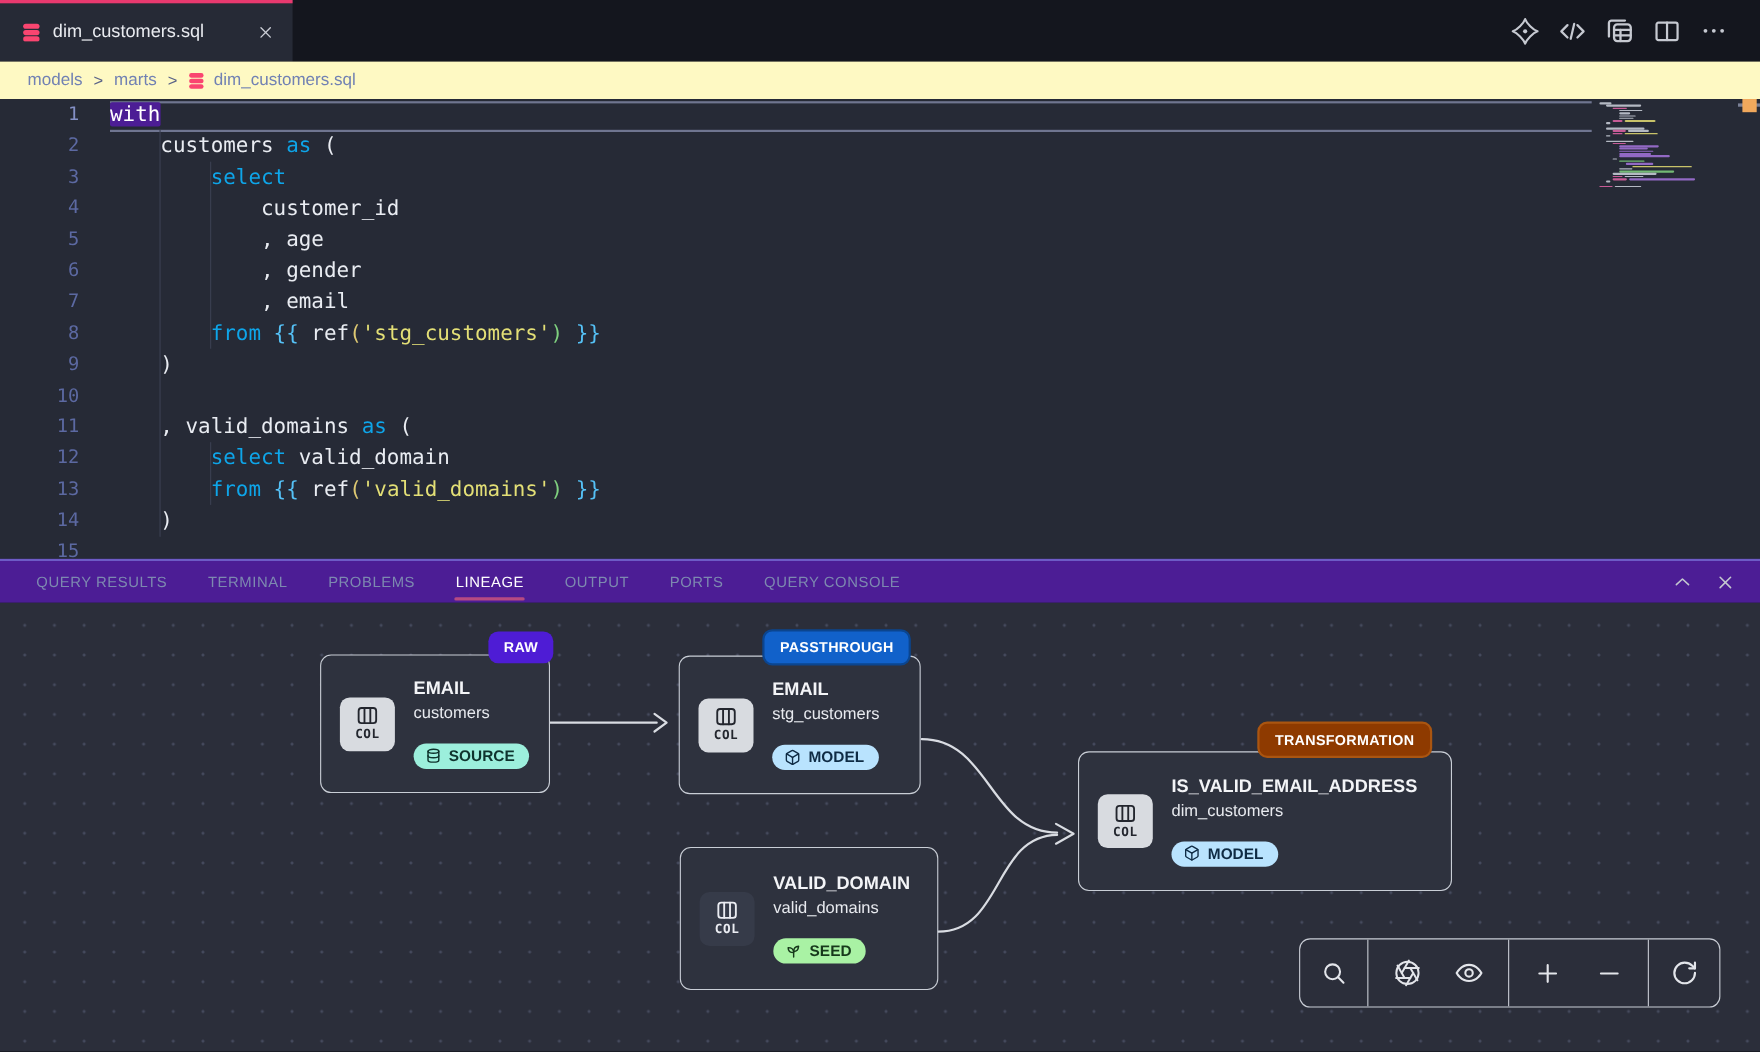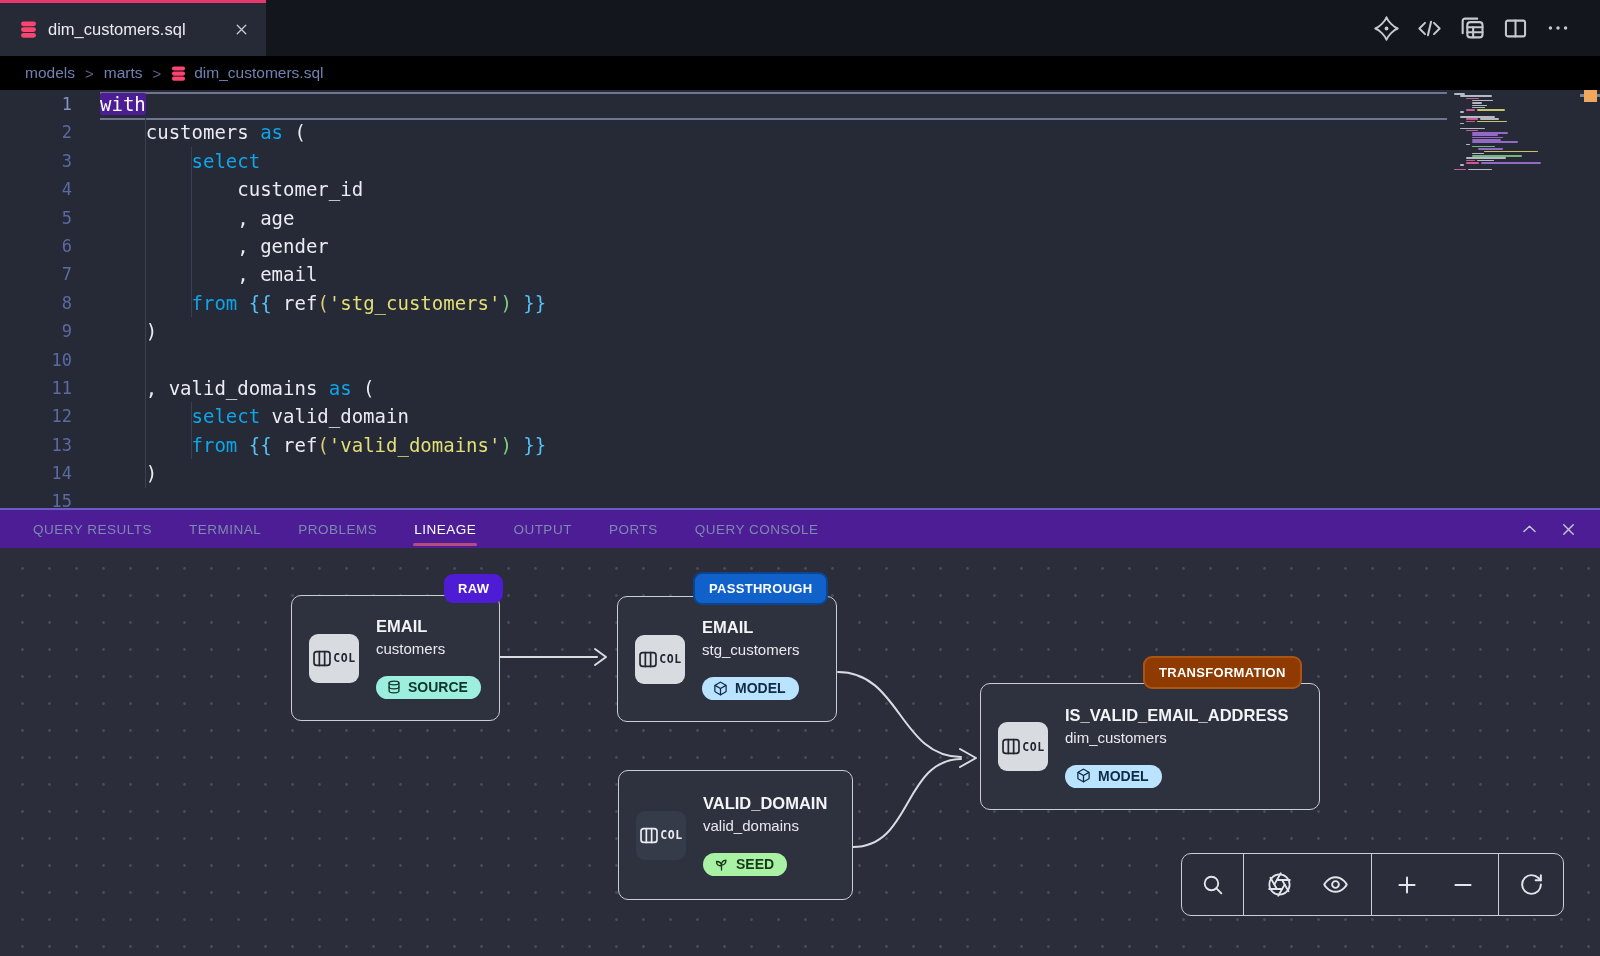--- a/index.html
+++ b/index.html
@@ -17,21 +17,21 @@
   .tab {
     position:relative; width:266px; height:56px; background:#262a36;
     border-top:3px solid #e8396f; display:flex; align-items:center; gap:11px; padding:0 16px 0 20px;
   }
   .tab-label { color:#e9ebf0; font-size:16.5px; }
   .tab-close { margin-left:auto; color:#c9ccd4; display:flex; cursor:pointer; }
   .tabbar-actions { margin-left:auto; display:flex; align-items:center; gap:15px; padding-right:28px; color:#c6c9d1; }
   .action-icon { width:28px; height:28px; display:flex; align-items:center; justify-content:center; }
 
   
-  .breadcrumb { position:absolute; top:56px; left:0; right:0; height:34px; background:#000000;
+  .breadcrumb { position:absolute; top:56px; left:0; right:0; height:34px; background:#fef9c3;
     display:flex; align-items:center; gap:10px; padding-left:25px; font-size:15.5px; color:#7181b3; }
   .crumb { cursor:pointer; }
   .crumb-sep { color:#5b6488; font-size:15px; }
   .crumb-file { display:flex; align-items:center; gap:8px; }
 
   
   .editor { position:absolute; top:90px; left:0; right:0; height:418px; background:#262a36; overflow:hidden; }
   .gutter { position:absolute; left:0; top:0; width:72px; }
   .ln { height:28.4px; line-height:28.4px; text-align:right; color:#5c69a2;
         font-family:"DejaVu Sans Mono", monospace; font-size:17px; }
@@ -65,21 +65,21 @@
   .panel-actions { margin-left:auto; display:flex; align-items:center; gap:20px; padding-right:22px; color:#c3c7cf; }
 
   
   .canvas { position:absolute; top:548px; left:0; right:0; height:408px; background:#2b2e3a;
     background-image:radial-gradient(circle, #454a5d 1.3px, transparent 1.5px);
     background-size:27px 27px; background-position:9px 7px; }
   .edges { position:absolute; inset:0; width:1600px; height:408px; }
   .node { position:absolute; background:#2e323e; border:1.5px solid #c9ced6; border-radius:10px;
     display:flex; align-items:center; gap:17px; padding:0 17px; cursor:pointer; }
   .tile { flex:none; width:50px; height:49px; border-radius:9px; background:#d8dbe0; color:#23262e;
-    display:flex; align-items:center; justify-content:center; gap:1px; }
+    display:flex; flex-direction:column; align-items:center; justify-content:center; gap:1px; }
   .tile.dark { background:#363b49; color:#eaecf2; }
   .tlabel { font-family:"DejaVu Sans Mono", monospace; font-size:11.5px; font-weight:bold; letter-spacing:.5px; }
   .ntext { display:flex; flex-direction:column; min-width:0; }
   .ntitle { color:#f3f4f7; font-size:16.5px; font-weight:bold; white-space:nowrap; }
   .nsub { color:#e8eaef; font-size:15px; margin-top:4px; }
   .pill { margin-top:19px; align-self:flex-start; display:inline-flex; align-items:center; gap:7px;
     padding:3px 13px 4px 11px; border-radius:14px; font-size:14px; font-weight:bold; }
   .pill.source { background:#9cefdc; color:#0f332d; }
   .pill.model  { background:#b9e3fe; color:#0f2b44; }
   .pill.seed   { background:#a9f2a4; color:#17391b; }

